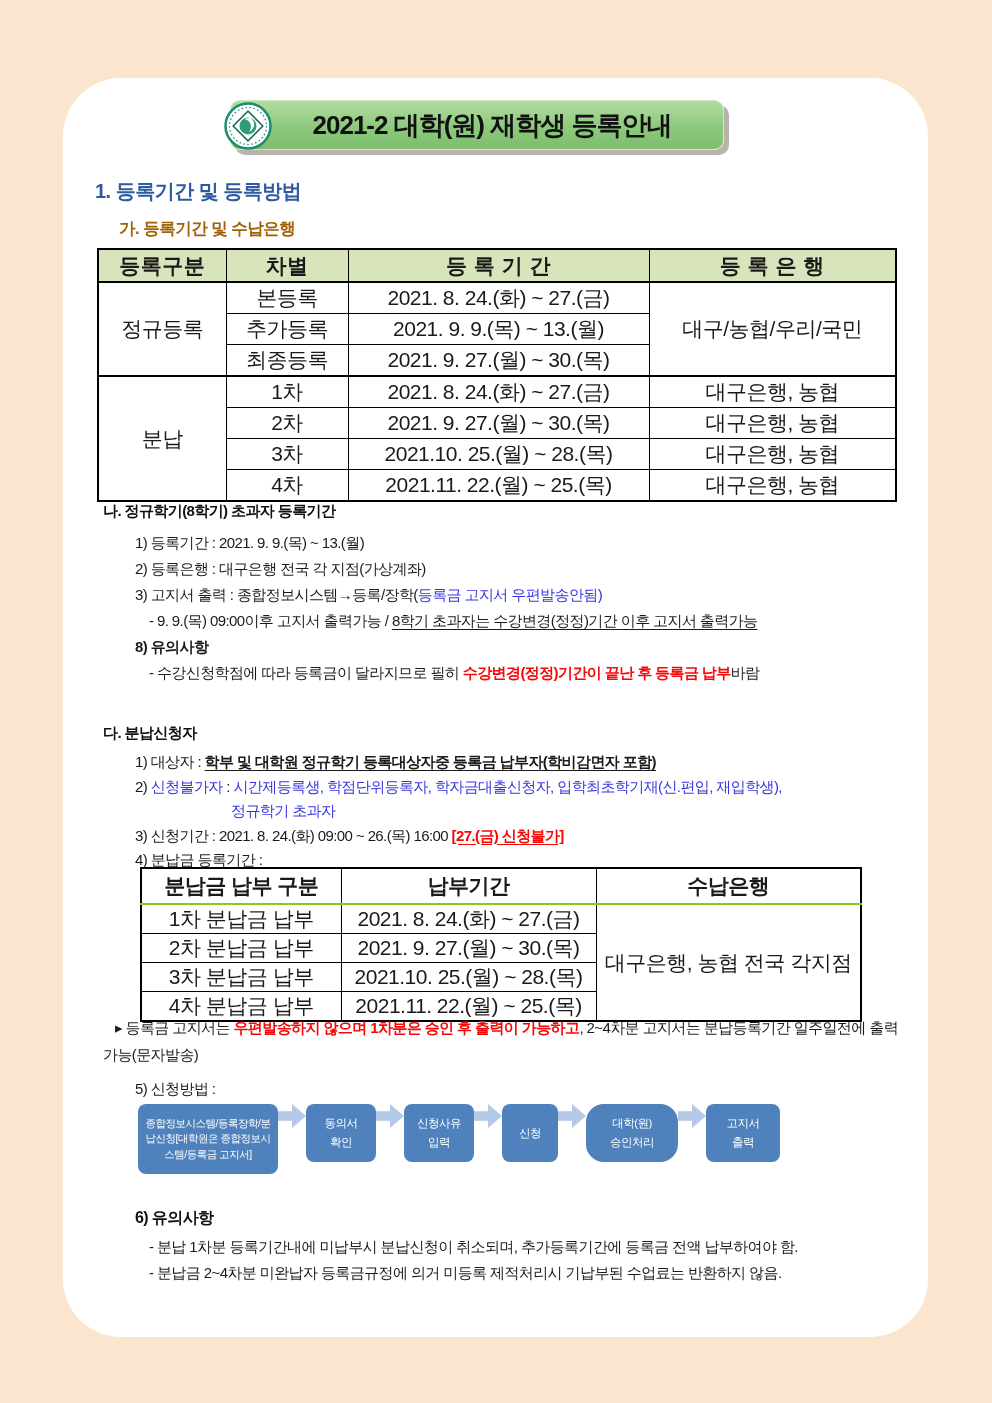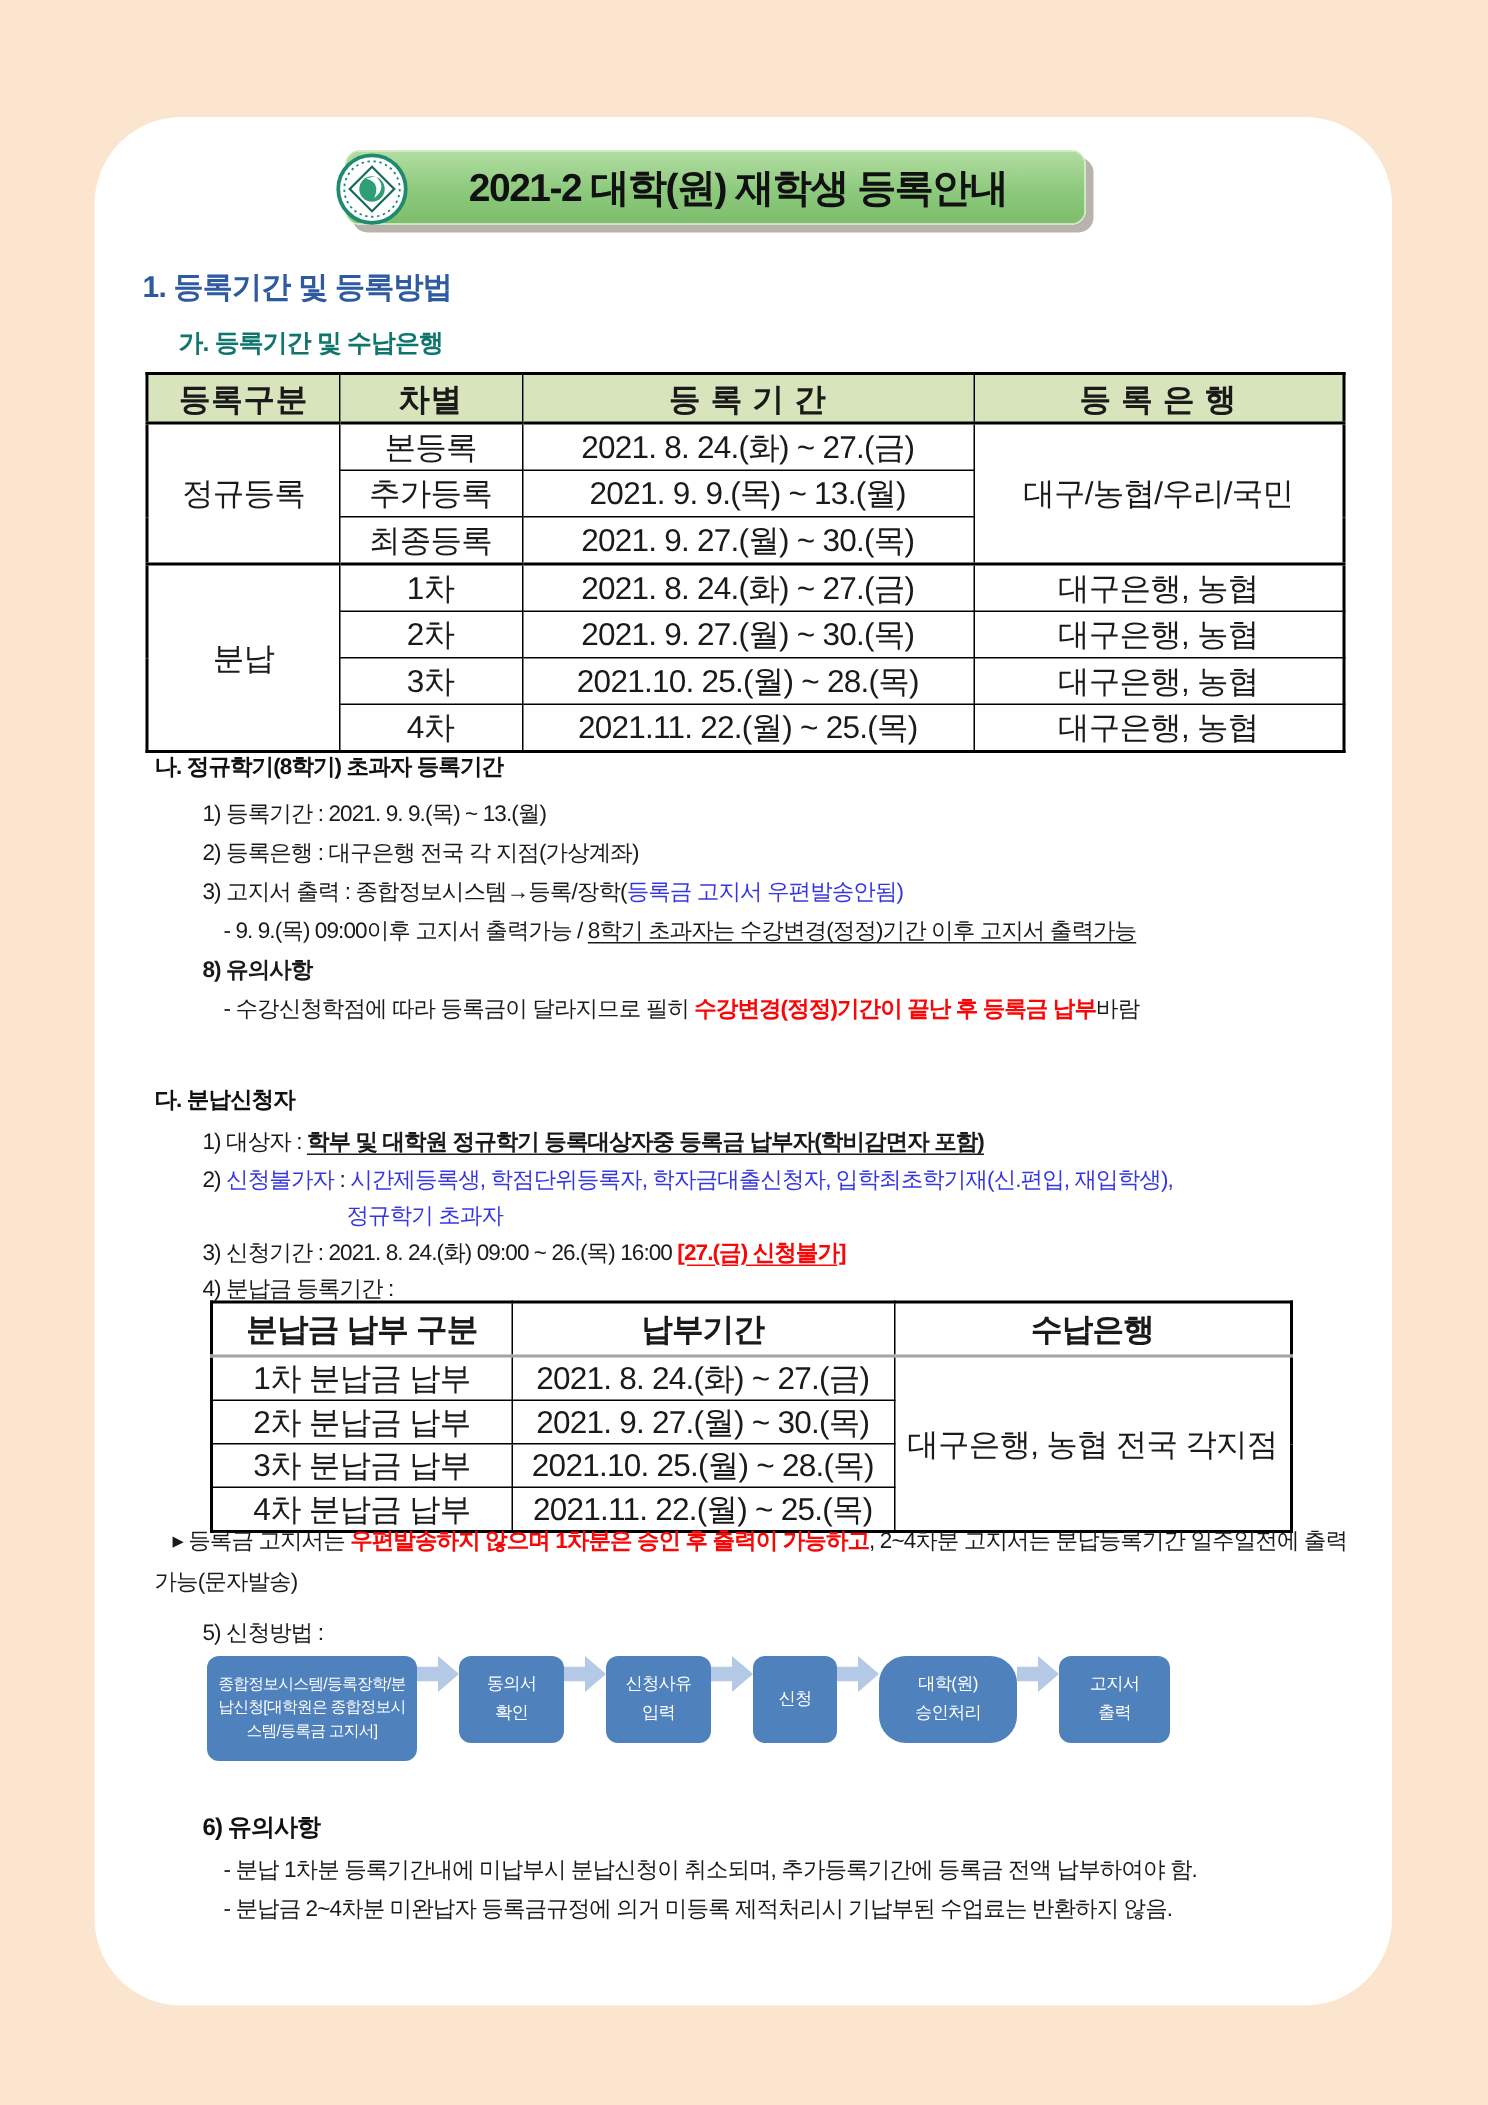--- a/index.html
+++ b/index.html
@@ -23,34 +23,34 @@
   }
   .titlebar .logo{
     position:absolute;left:-7px;top:1px;width:48px;height:48px;
   }
   .titlebar .title{
     font-size:26px;font-weight:bold;color:#111;letter-spacing:-1px;
     padding-left:30px;white-space:nowrap;
   }
   
   .h1{position:absolute;left:32px;top:100px;font-size:20px;font-weight:bold;color:#2e5aa0;letter-spacing:-0.5px;}
-  .h1a{position:absolute;left:56px;top:140px;font-size:16.5px;font-weight:bold;color:#0f766e;letter-spacing:-0.5px;}
+  .h1a{position:absolute;left:56px;top:140px;font-size:16.5px;font-weight:bold;color:#a16207;letter-spacing:-0.5px;}
   .hsub{font-size:17px;font-weight:bold;color:#111;letter-spacing:-0.5px;}
   
   table{border-collapse:collapse;table-layout:fixed;}
   .tbl{position:absolute;font-size:21px;letter-spacing:-0.5px;}
   .tbl td,.tbl th{border:1px solid #000;text-align:center;padding:0 2px;overflow:hidden;}
   .tbl1{left:34px;top:170px;width:798px;}
   .tbl1{border:2px solid #000;}
   .tbl1 th{background:#d7e4bc;height:31px;font-weight:bold;letter-spacing:0.5px;}
   .tbl1 td{height:30px;}
   .tbl1 tr.group-split td{border-top:2px solid #000;}
   .tbl1 th{border-bottom:2px solid #000;}
   .tbl2{left:77px;top:789px;width:720px;border:2px solid #000;}
-  .tbl2 th{height:34px;font-weight:bold;background:#fff;border-bottom:2px solid #a3a3a3;}
+  .tbl2 th{height:34px;font-weight:bold;background:#fff;border-bottom:2px solid #84cc16;}
   .tbl2 td{height:27px;}
   
   .block{position:absolute;font-size:15px;letter-spacing:-0.6px;}
   .line{line-height:26px;white-space:nowrap;}
   .line.tight{line-height:24.5px;}
   .indent{padding-left:14px;}
   .indent2{padding-left:96px;}
   .blue{color:#3636e0;}
   .red{color:#f90606;font-weight:bold;}
   .u{text-decoration:underline;text-underline-offset:3px;}

